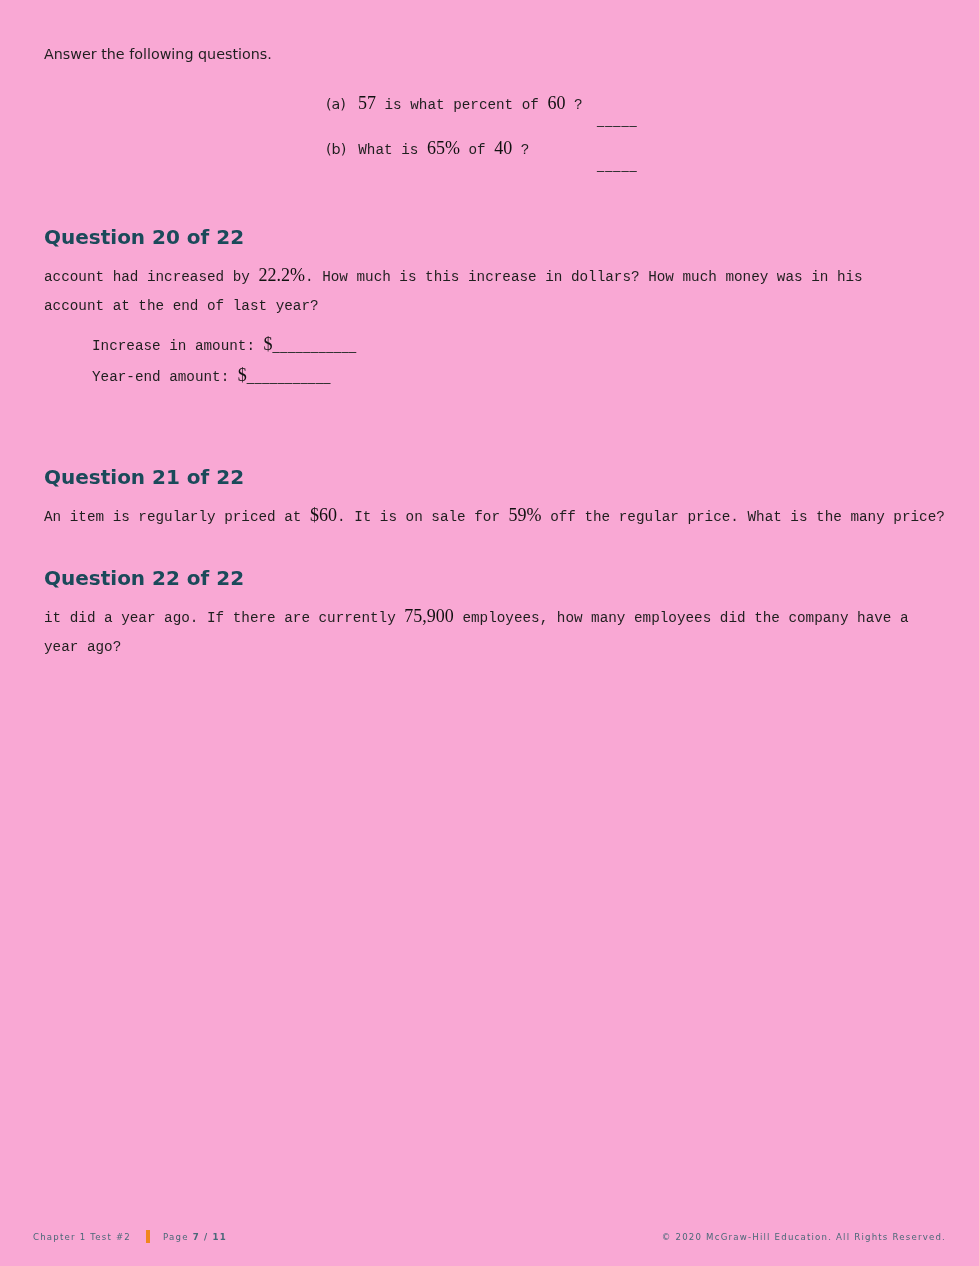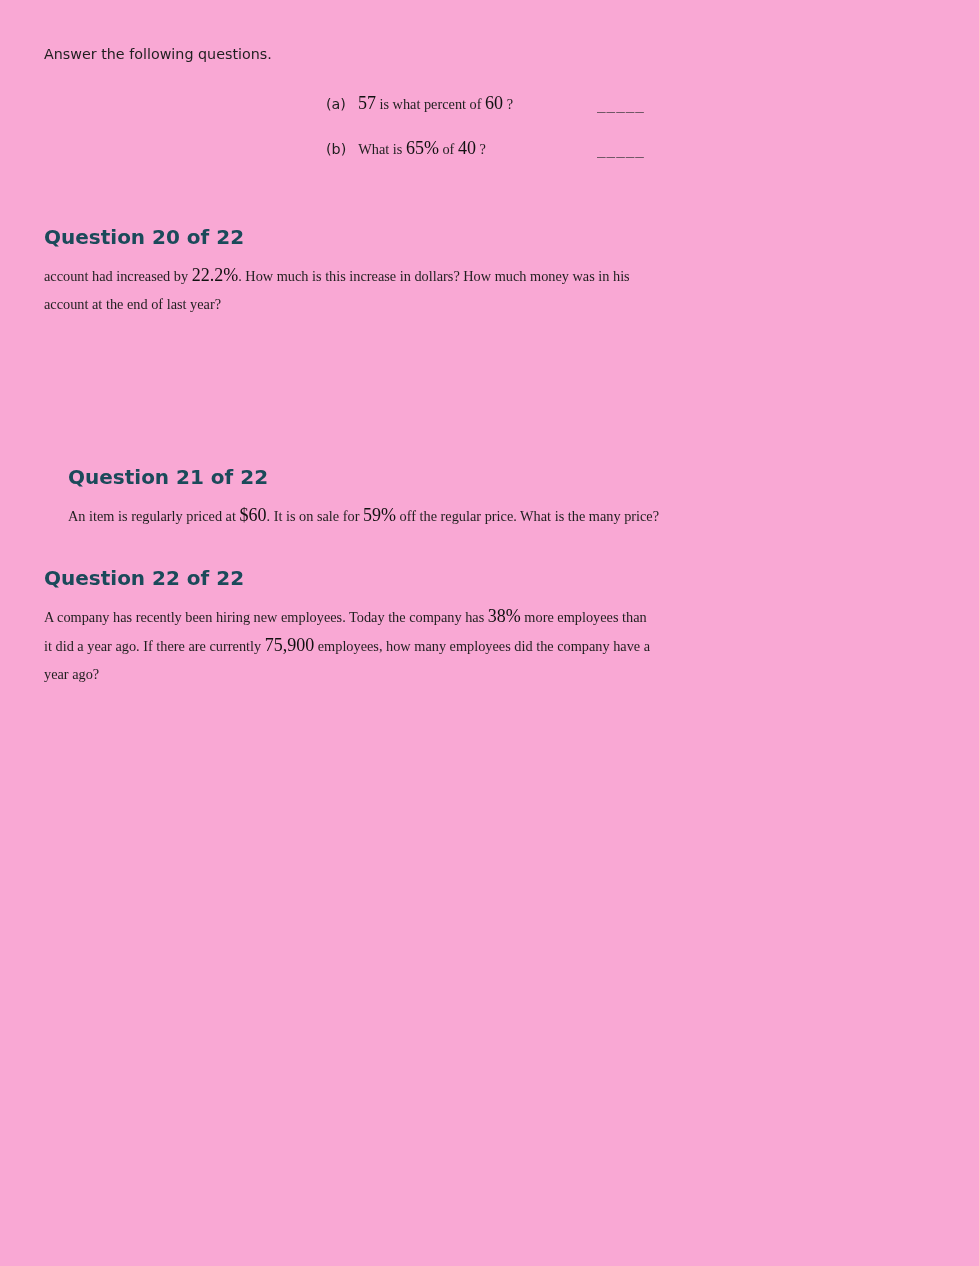--- a/index.html
+++ b/index.html
@@ -14,21 +14,21 @@
     font-family: "DejaVu Sans", "Liberation Sans", sans-serif;
     color: #1f1f1f;
     overflow: hidden;
   }
   .page {
     position: relative;
     width: 979px;
     height: 1266px;
     background: #f9a8d4;
   }
-  .sans { font-family: Liberation Serif, serif; }
+  .sans { font-family: Liberation Mono, monospace; }
   .math {
     font-family: "Liberation Serif", "DejaVu Serif", serif;
     font-size: 18px;
     color: #111111;
   }
   .instruction {
     position: absolute;
     left: 44px;
     top: 45px;
     font-size: 14.3px;
@@ -49,33 +49,32 @@
     font-size: 14.3px;
     white-space: nowrap;
   }
   .subpart .sp-label {
     display: inline-block;
     margin-right: 12px;
   }
   .subpart .blank {
     position: absolute;
     left: 271px;
-    top: 4px;
+    top: 16px;
     font-size: 14.3px;
     color: #333333;
     letter-spacing: 1px;
-    font-family: Liberation Mono, monospace;
   }
   .question {
     position: absolute;
     left: 44px;
     width: 900px;
   }
   .q20 { top: 228px; }
-  .q21 { top: 468px; margin-left: 24px; }
+  .q21 { top: 468px; }
   .q22 { top: 569px; }
   .q-heading {
     margin: 0 0 14px 0;
     font-size: 20px;
     line-height: 19px;
     font-weight: bold;
     color: #1b4a5a;
     white-space: nowrap;
   }
   .qline {
@@ -146,28 +145,44 @@
     <div class="subpart">
       <span class="sp-label">(b)</span><span class="sp-text"><span class="sans">What is </span><span class="math">65%</span><span class="sans"> of </span><span class="math">40</span><span class="sans"> ?</span></span>
       <span class="blank">_____</span>
     </div>
   </div>
 
   <section class="question q20">
     <h2 class="q-heading">Question 20 of 22</h2>
     <div class="qline"><span class="sans">account had increased by </span><span class="math">22.2%</span><span class="sans">. How much is this increase in dollars? How much money was in his</span></div>
     <div class="qline"><span class="sans">account at the end of last year?</span></div>
+    <div class="answers">
+      <div class="answer-row">
+        <span class="sans">Increase in amount: </span><span class="math">$</span><span class="blank-text">___________</span>
+      </div>
+      <div class="answer-row">
+        <span class="sans">Year-end amount: </span><span class="math">$</span><span class="blank-text">___________</span>
+      </div>
+    </div>
   </section>
 
   <section class="question q21">
     <h2 class="q-heading">Question 21 of 22</h2>
     <div class="qline"><span class="sans">An item is regularly priced at </span><span class="math">$60</span><span class="sans">. It is on sale for </span><span class="math">59%</span><span class="sans"> off the regular price. What is the many price?</span></div>
   </section>
 
   <section class="question q22">
     <h2 class="q-heading">Question 22 of 22</h2>
-    <div class="qline"><span class="sans">A company has recently been hiring new employees. Today the company has </span><span class="math">38%</span><span class="sans"> more employees than</span></div>
     <div class="qline"><span class="sans">it did a year ago. If there are currently </span><span class="math">75,900</span><span class="sans"> employees, how many employees did the company have a</span></div>
     <div class="qline"><span class="sans">year ago?</span></div>
   </section>
 
+  <footer class="footer">
+    <div class="footer-left">
+      <span class="doc-title">Chapter 1 Test #2</span>
+      <span class="footer-divider"></span>
+      <span class="page-label">Page</span>
+      <span class="page-num">7 / 11</span>
+    </div>
+    <div class="footer-right">© 2020 McGraw-Hill Education. All Rights Reserved.</div>
+  </footer>
 
 </div>
 
 </body></html>

